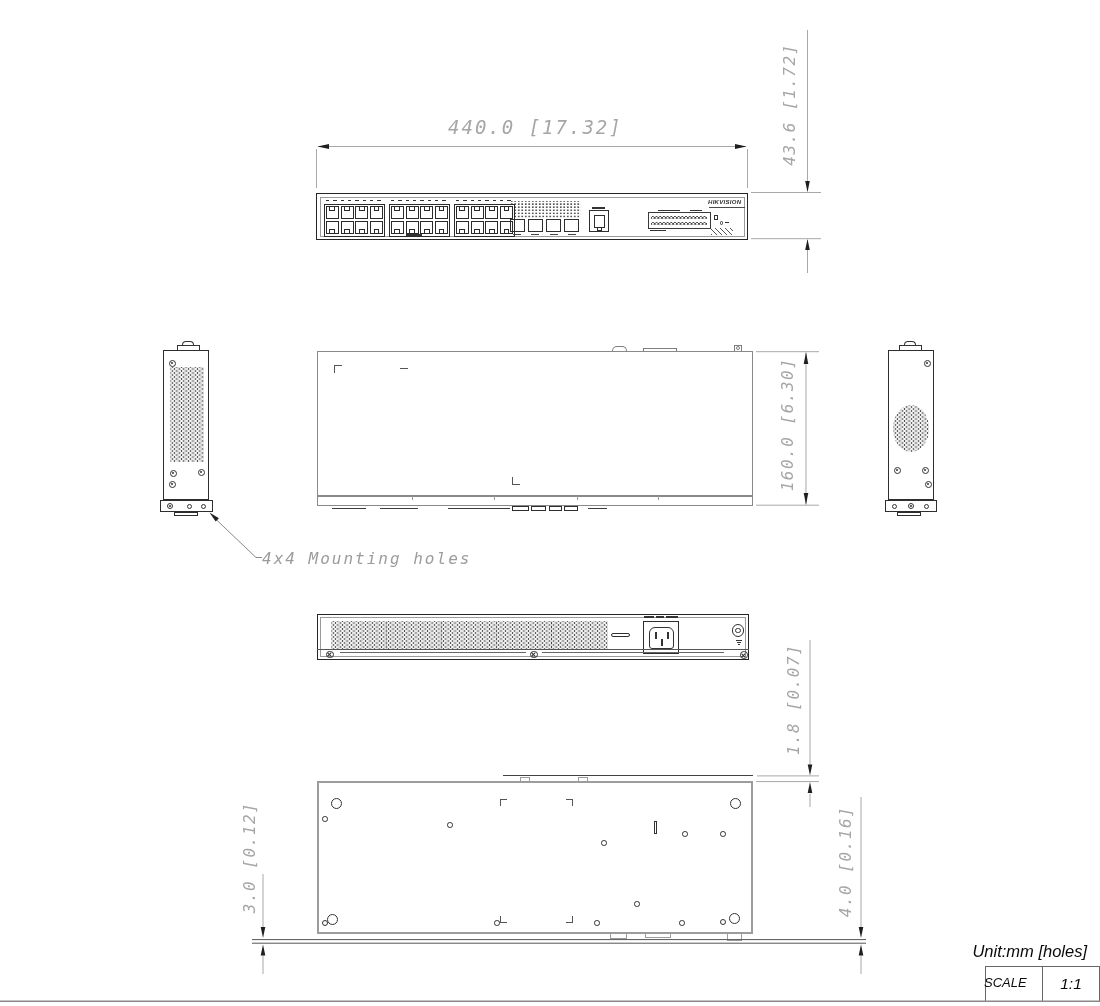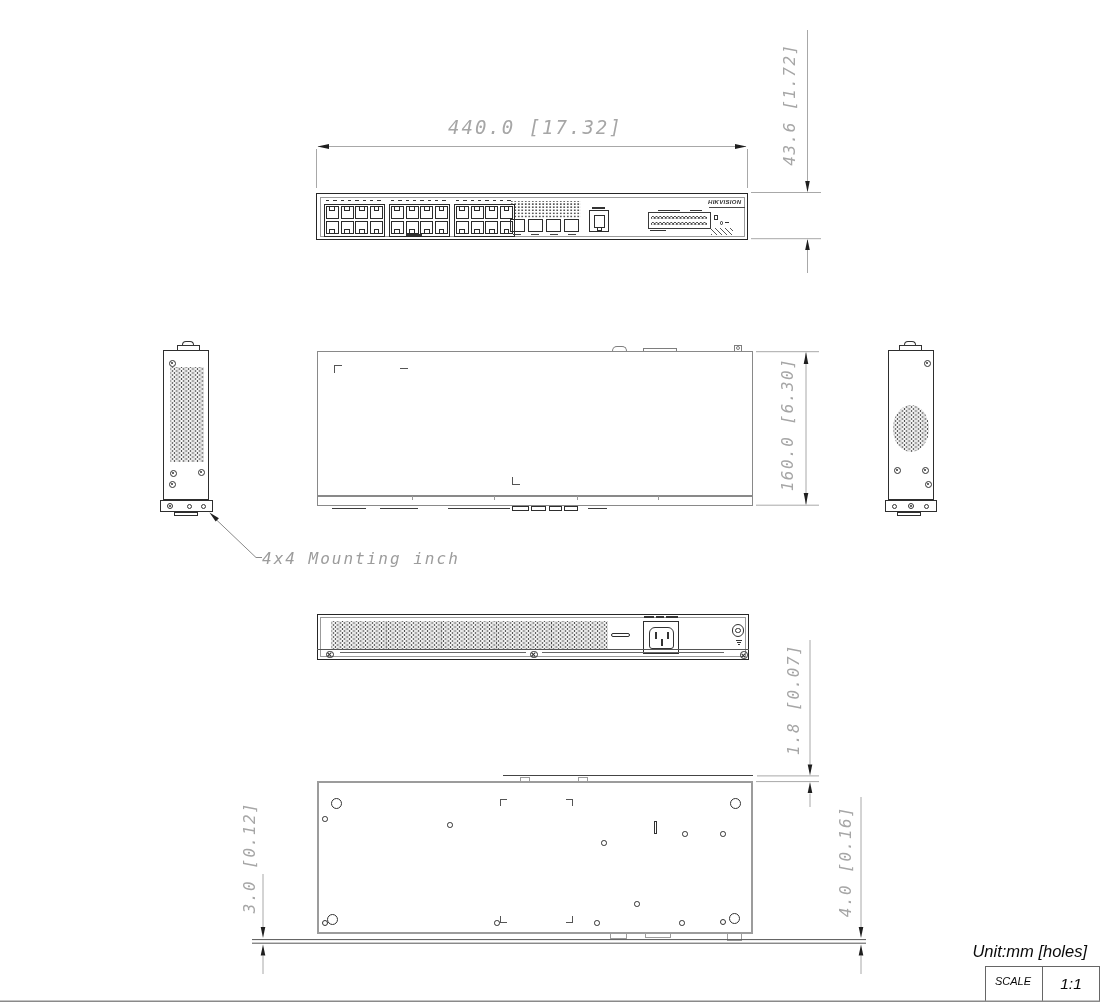--- a/index.html
+++ b/index.html
@@ -170,26 +170,26 @@
   <i style="left:610px;top:933.8px;width:17px;height:5px;border:1px solid #9c9c9c;border-top:none;"></i>
   <i style="left:645px;top:933.8px;width:26px;height:4px;border:1px solid #9c9c9c;border-top:none;"></i>
   <i style="left:727px;top:933.8px;width:15px;height:7.5px;border:1px solid #9c9c9c;border-top:none;"></i>
 
   <i class="dimtxt" style="left:448px;top:116px;width:160px;height:20px;font-size:19px;letter-spacing:2px;">440.0 [17.32]</i>
   <i class="dimtxt vrt" style="left:719px;top:95px;width:140px;height:19px;">43.6 [1.72]</i>
   <i class="dimtxt vrt" style="left:712px;top:415px;width:150px;height:19px;">160.0 [6.30]</i>
   <i class="dimtxt vrt" style="left:728px;top:690px;width:130px;height:19px;">1.8 [0.07]</i>
   <i class="dimtxt vrt" style="left:184px;top:848px;width:130px;height:19px;">3.0 [0.12]</i>
   <i class="dimtxt vrt" style="left:780px;top:852px;width:130px;height:19px;">4.0 [0.16]</i>
-  <i class="dimtxt" style="left:262px;top:549px;width:220px;height:20px;text-align:left;letter-spacing:2px;color:#9c9c9c;">4x4 Mounting inch</i>
+  <i class="dimtxt" style="left:262px;top:549px;width:220px;height:20px;text-align:left;letter-spacing:2px;color:#9c9c9c;">4x4 Mounting holes</i>
 
   <i class="tb" style="left:955px;top:942px;width:132px;height:20px;font-size:16.5px;text-align:right;">Unit:mm [holes]</i>
   <i style="left:984.5px;top:966px;width:115.5px;height:35.5px;border:1.2px solid #666;"></i>
   <i style="left:1042px;top:966px;width:1.2px;height:35.5px;background:#666;"></i>
-  <i class="tb" style="left:984px;top:975px;width:58px;height:18px;font-size:11px;text-align:center;">SCALE</i>
+  <i class="tb" style="left:984px;top:975px;width:58px;height:18px;font-size:13px;">SCALE</i>
   <i class="tb" style="left:1042px;top:975px;width:58px;height:18px;font-size:15.5px;text-align:center;">1:1</i>
 
   <svg width="1100" height="1006" viewBox="0 0 1100 1006">
     <g stroke="#a8a8a8" stroke-width="1" fill="none">
       <path d="M316.5,149 V188 M747.5,149 V188"></path>
       <path d="M318,146.5 H746"></path>
       <path d="M751,192.5 H821 M751,238.7 H821"></path>
       <path d="M807.5,30 V191 M807.5,240 V273"></path>
       <path d="M756,351.7 H819 M756,505.2 H819"></path>
       <path d="M806,352.5 V504.5"></path>

